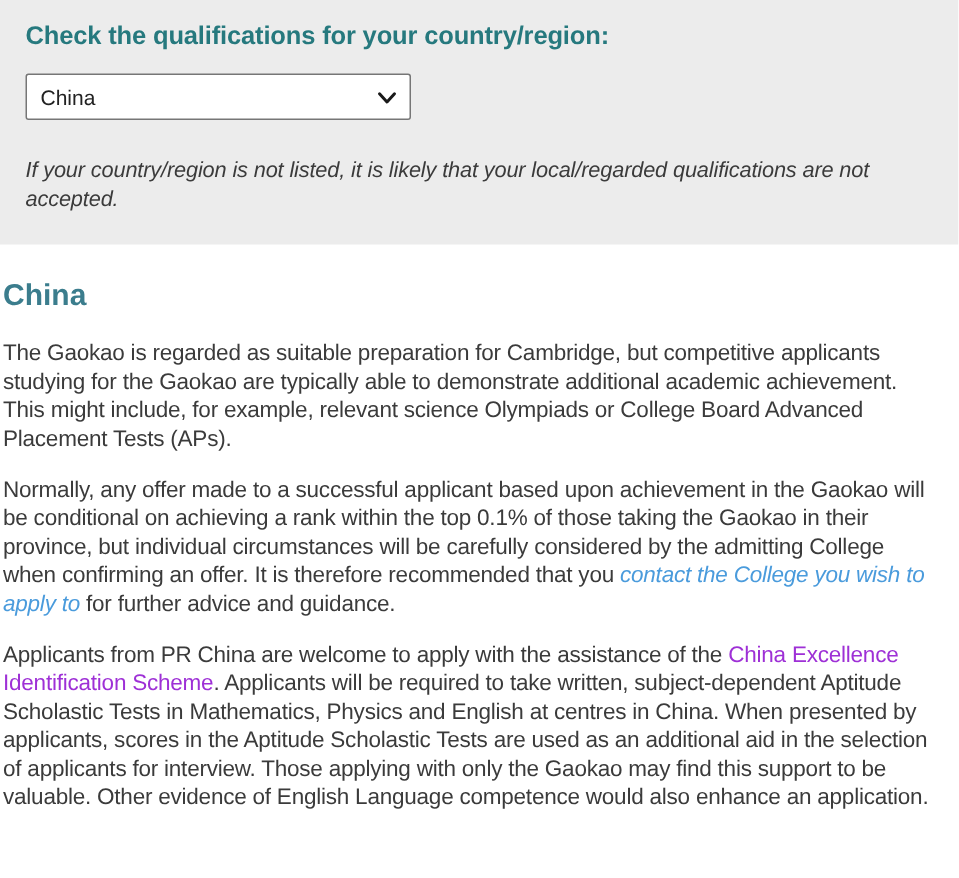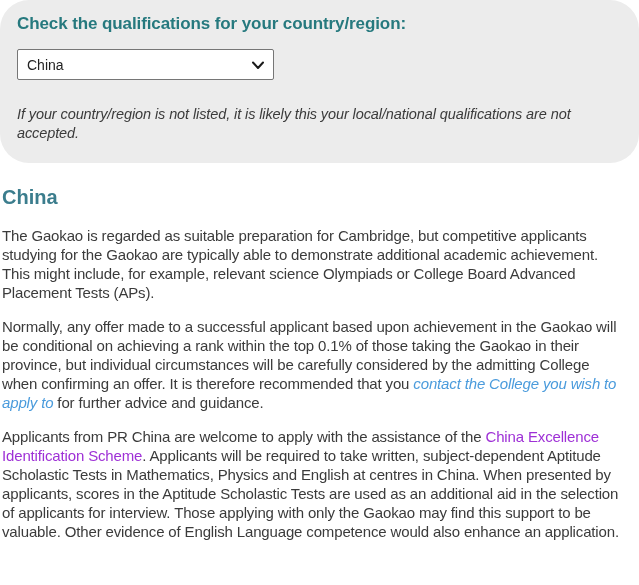--- a/index.html
+++ b/index.html
@@ -15,21 +15,20 @@
     color: var(--body-text, #3b3b3b);
   }
 
   
   .qual-box {
     box-sizing: border-box;
     width: 639px;
     height: 163px;
     background: var(--box-bg, #ececec);
     padding: 13px 18px 0 17px;
-    border-radius: 29px;
   }
   .qual-heading {
     margin: 0;
     font-size: 17px;
     font-weight: bold;
     line-height: 21px;
     letter-spacing: -0.1px;
     color: var(--heading-teal, #26797e);
   }
   .select-wrap {
@@ -111,21 +110,21 @@
 
   <div class="select-wrap">
     <select class="country-select" id="country-select"><option>China</option></select>
     <span class="chevron">
       <svg width="14" height="14" viewBox="0 0 14 14">
         <polyline points="2,4.5 7,10 12,4.5" fill="none" stroke="#1a1a1a" stroke-width="2" stroke-linecap="round" stroke-linejoin="round"></polyline>
       </svg>
     </span>
   </div>
 
-  <p class="note">If your country/region is not listed, it is likely this your local/national qualifications are not accepted.</p>
+  <p class="note">If your country/region is not listed, it is likely that your local/regarded qualifications are not accepted.</p>
 </div>
 
 <div class="section">
   <h2 class="section-heading">China</h2>
   <div id="paragraphs">
       <p>The Gaokao is regarded as suitable preparation for Cambridge, but competitive applicants studying for the Gaokao are typically able to demonstrate additional academic achievement. This might include, for example, relevant science Olympiads or College Board Advanced Placement Tests (APs).</p>
       <p>Normally, any offer made to a successful applicant based upon achievement in the Gaokao will be conditional on achieving a rank within the top 0.1% of those taking the Gaokao in their province, but individual circumstances will be carefully considered by the admitting College when confirming an offer. It is therefore recommended that you <a class="link-new">contact the College you wish to apply to</a> for further advice and guidance.</p>
       <p>Applicants from PR China are welcome to apply with the assistance of the <a class="link-visited">China Excellence Identification Scheme</a>. Applicants will be required to take written, subject-dependent Aptitude Scholastic Tests in Mathematics, Physics and English at centres in China. When presented by applicants, scores in the Aptitude Scholastic Tests are used as an additional aid in the selection of applicants for interview. Those applying with only the Gaokao may find this support to be valuable. Other evidence of English Language competence would also enhance an application.</p>
     </div>
 </div>

